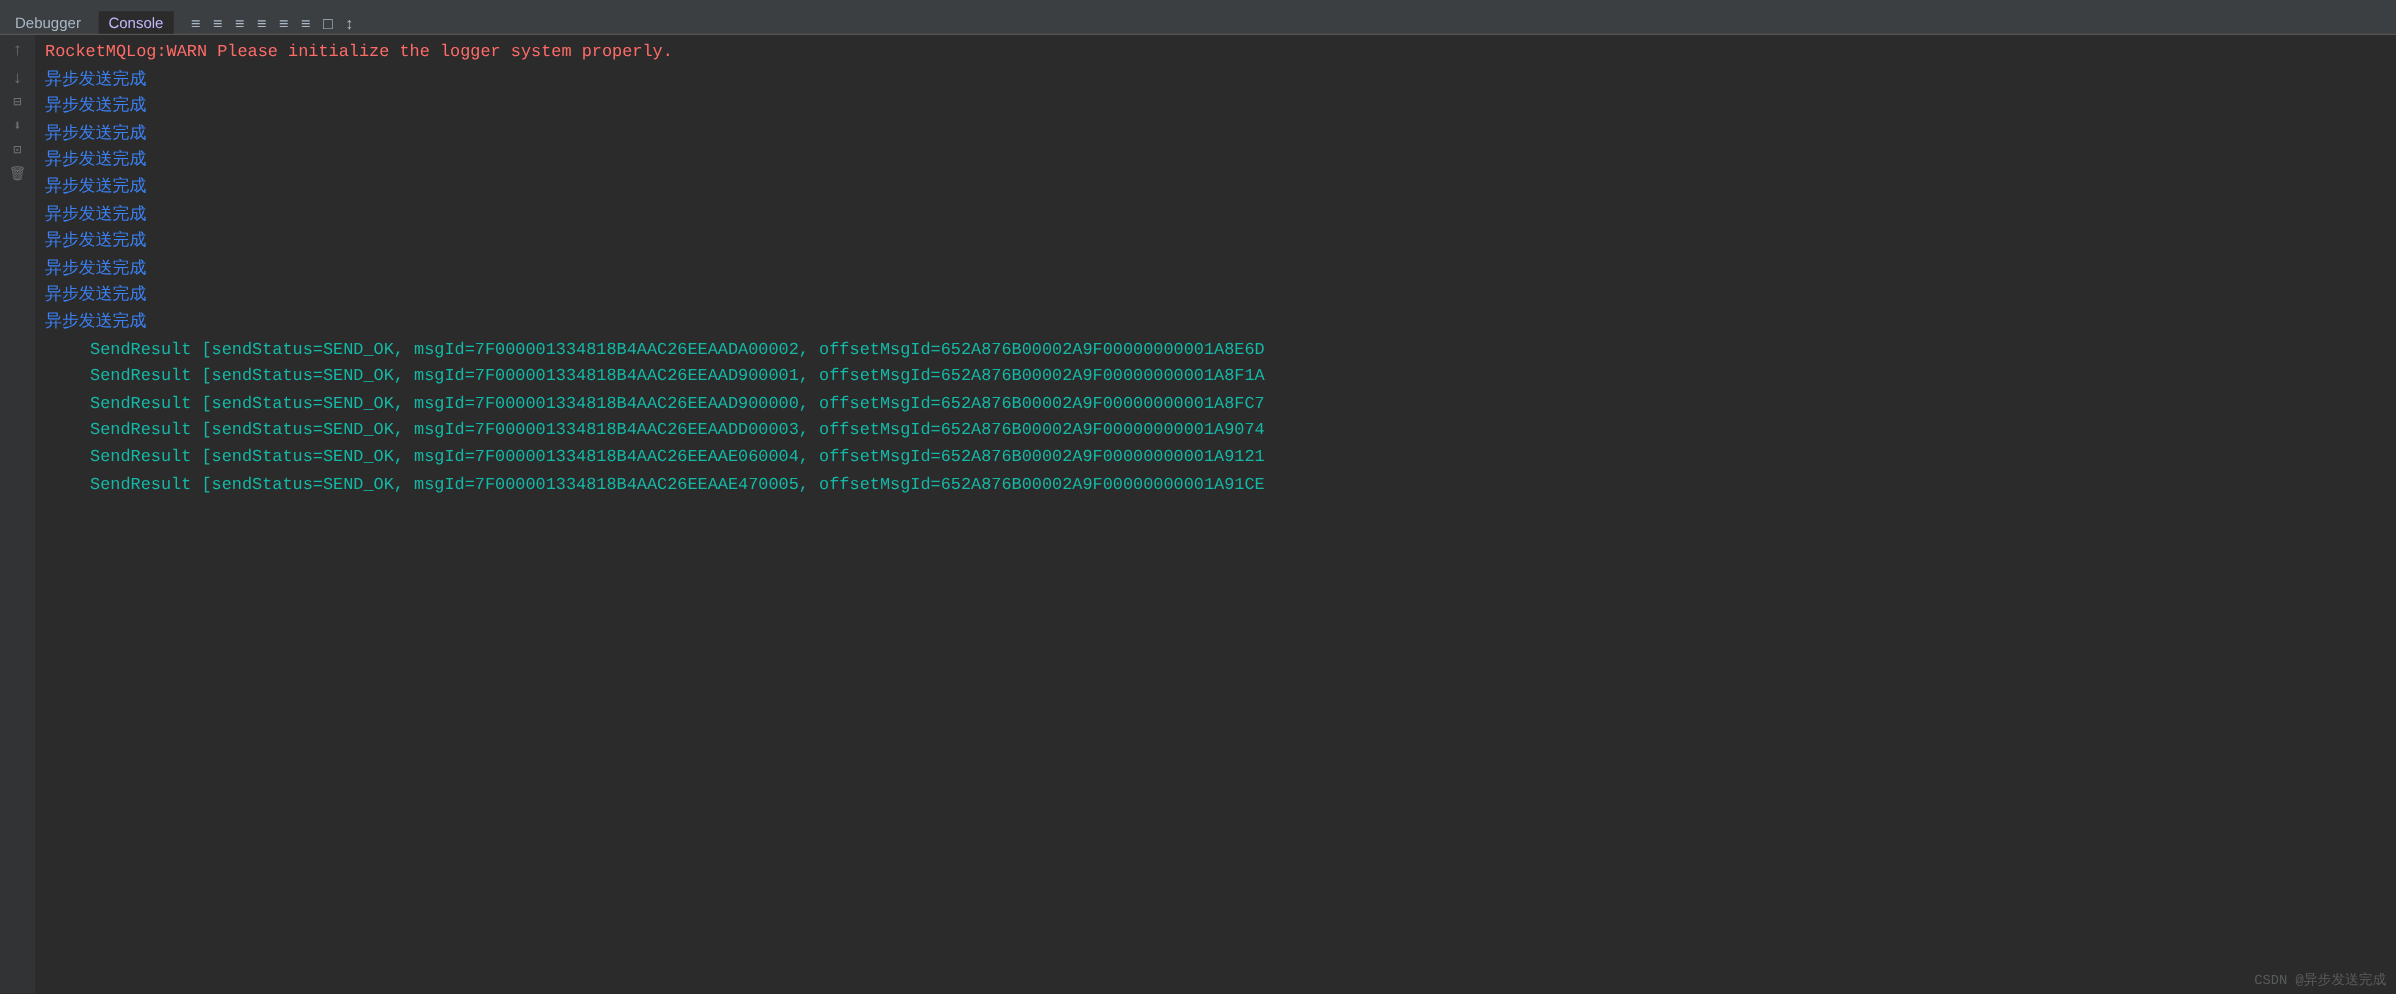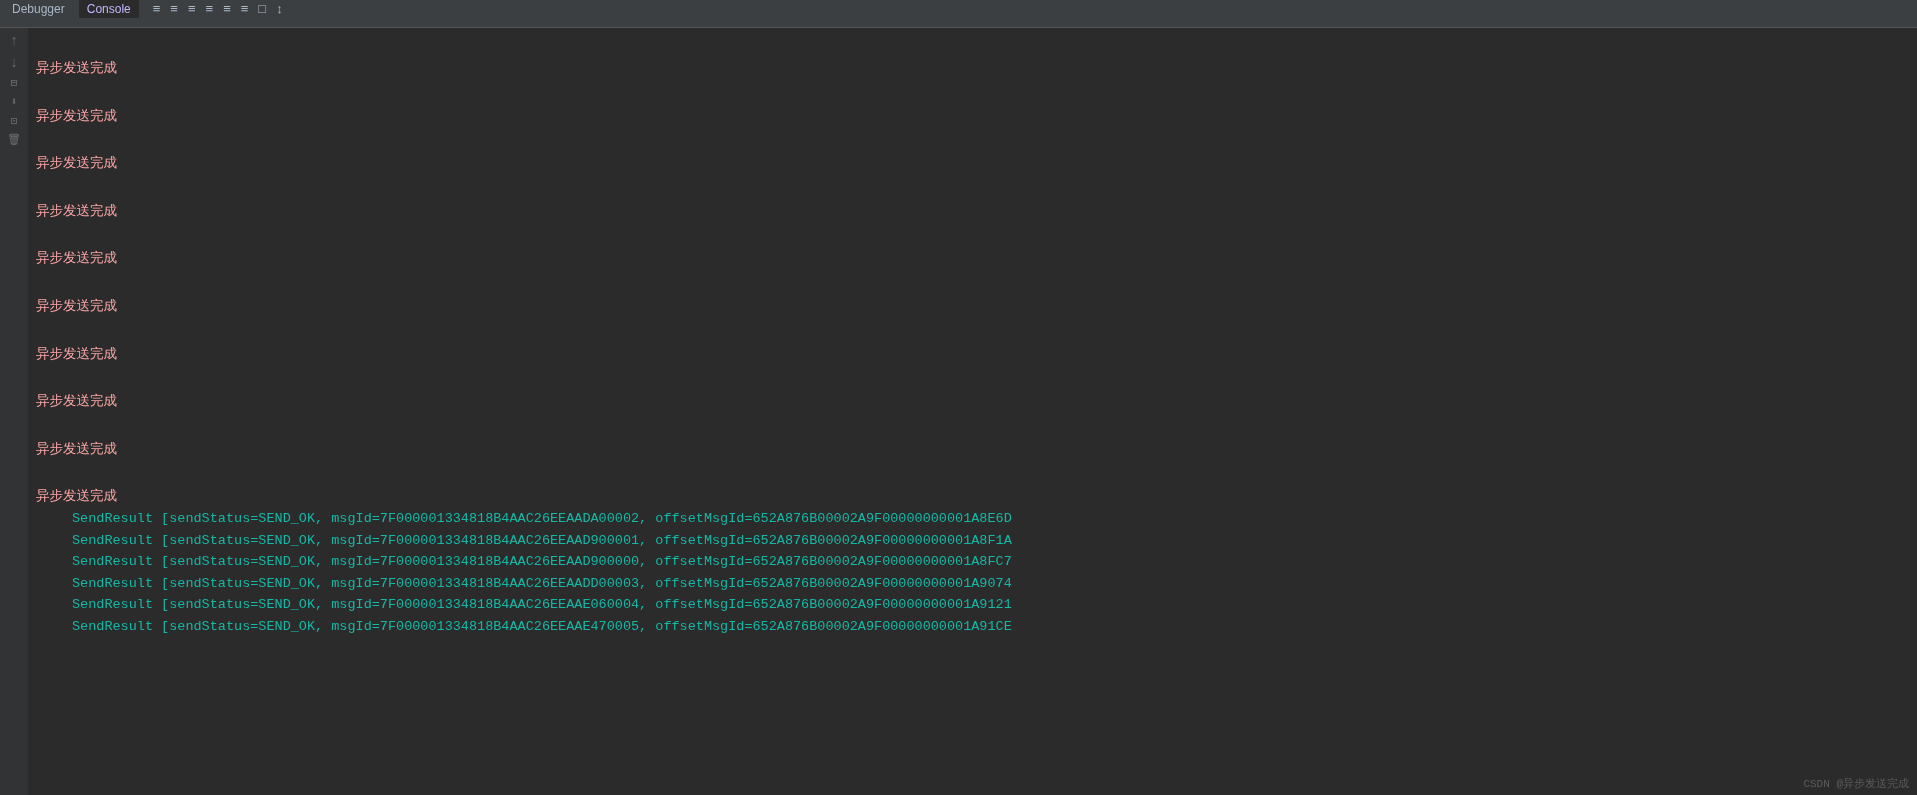--- a/index.html
+++ b/index.html
@@ -13,21 +13,21 @@
       font-family: 'Courier New', Courier, monospace;
       font-size: 14px;
       color: #a9b7c6;
       width: 1917px;
       min-height: 795px;
       overflow: hidden;
     }
 
     .toolbar {
       display: flex;
-      align-items: flex-start;
+      align-items: flex-end;
       background-color: #3c3f41;
       border-bottom: 1px solid #555;
       height: 28px;
       padding: 0 4px;
       gap: 6px;
     }
 
     .toolbar-tab {
       font-size: 12px;
       color: #a9b7c6;
@@ -97,22 +97,21 @@
       font-size: 13.5px;
       color: #a9b7c6;
       font-family: 'Courier New', Courier, monospace;
     }
 
     .log-line.warn {
       color: #ff6b68;
     }
 
     .log-line.normal {
-      color: #fca5a5;
-      margin-top: 26px;
+      color: #3b82f6;
     }
 
     .log-line.send-result {
       color: #14b8a6;
       margin-left: 36px;
     }
 
     .watermark {
       position: fixed;
       bottom: 4px;
@@ -144,20 +143,21 @@
   <div class="left-gutter">
     <span class="gutter-icon">↑</span>
     <span class="gutter-icon">↓</span>
     <span class="gutter-icon" style="font-size:11px;">⊟</span>
     <span class="gutter-icon" style="font-size:11px;">⬇</span>
     <span class="gutter-icon" style="font-size:11px;">⊡</span>
     <span class="gutter-icon" style="font-size:11px;">🗑</span>
   </div>
 
   <div class="log-area" id="log-container">
+  <div class="log-line warn">RocketMQLog:WARN Please initialize the logger system properly.</div>
       <div class="log-line normal">异步发送完成</div>
       <div class="log-line normal">异步发送完成</div>
       <div class="log-line normal">异步发送完成</div>
       <div class="log-line normal">异步发送完成</div>
       <div class="log-line normal">异步发送完成</div>
       <div class="log-line normal">异步发送完成</div>
       <div class="log-line normal">异步发送完成</div>
       <div class="log-line normal">异步发送完成</div>
       <div class="log-line normal">异步发送完成</div>
       <div class="log-line normal">异步发送完成</div>

